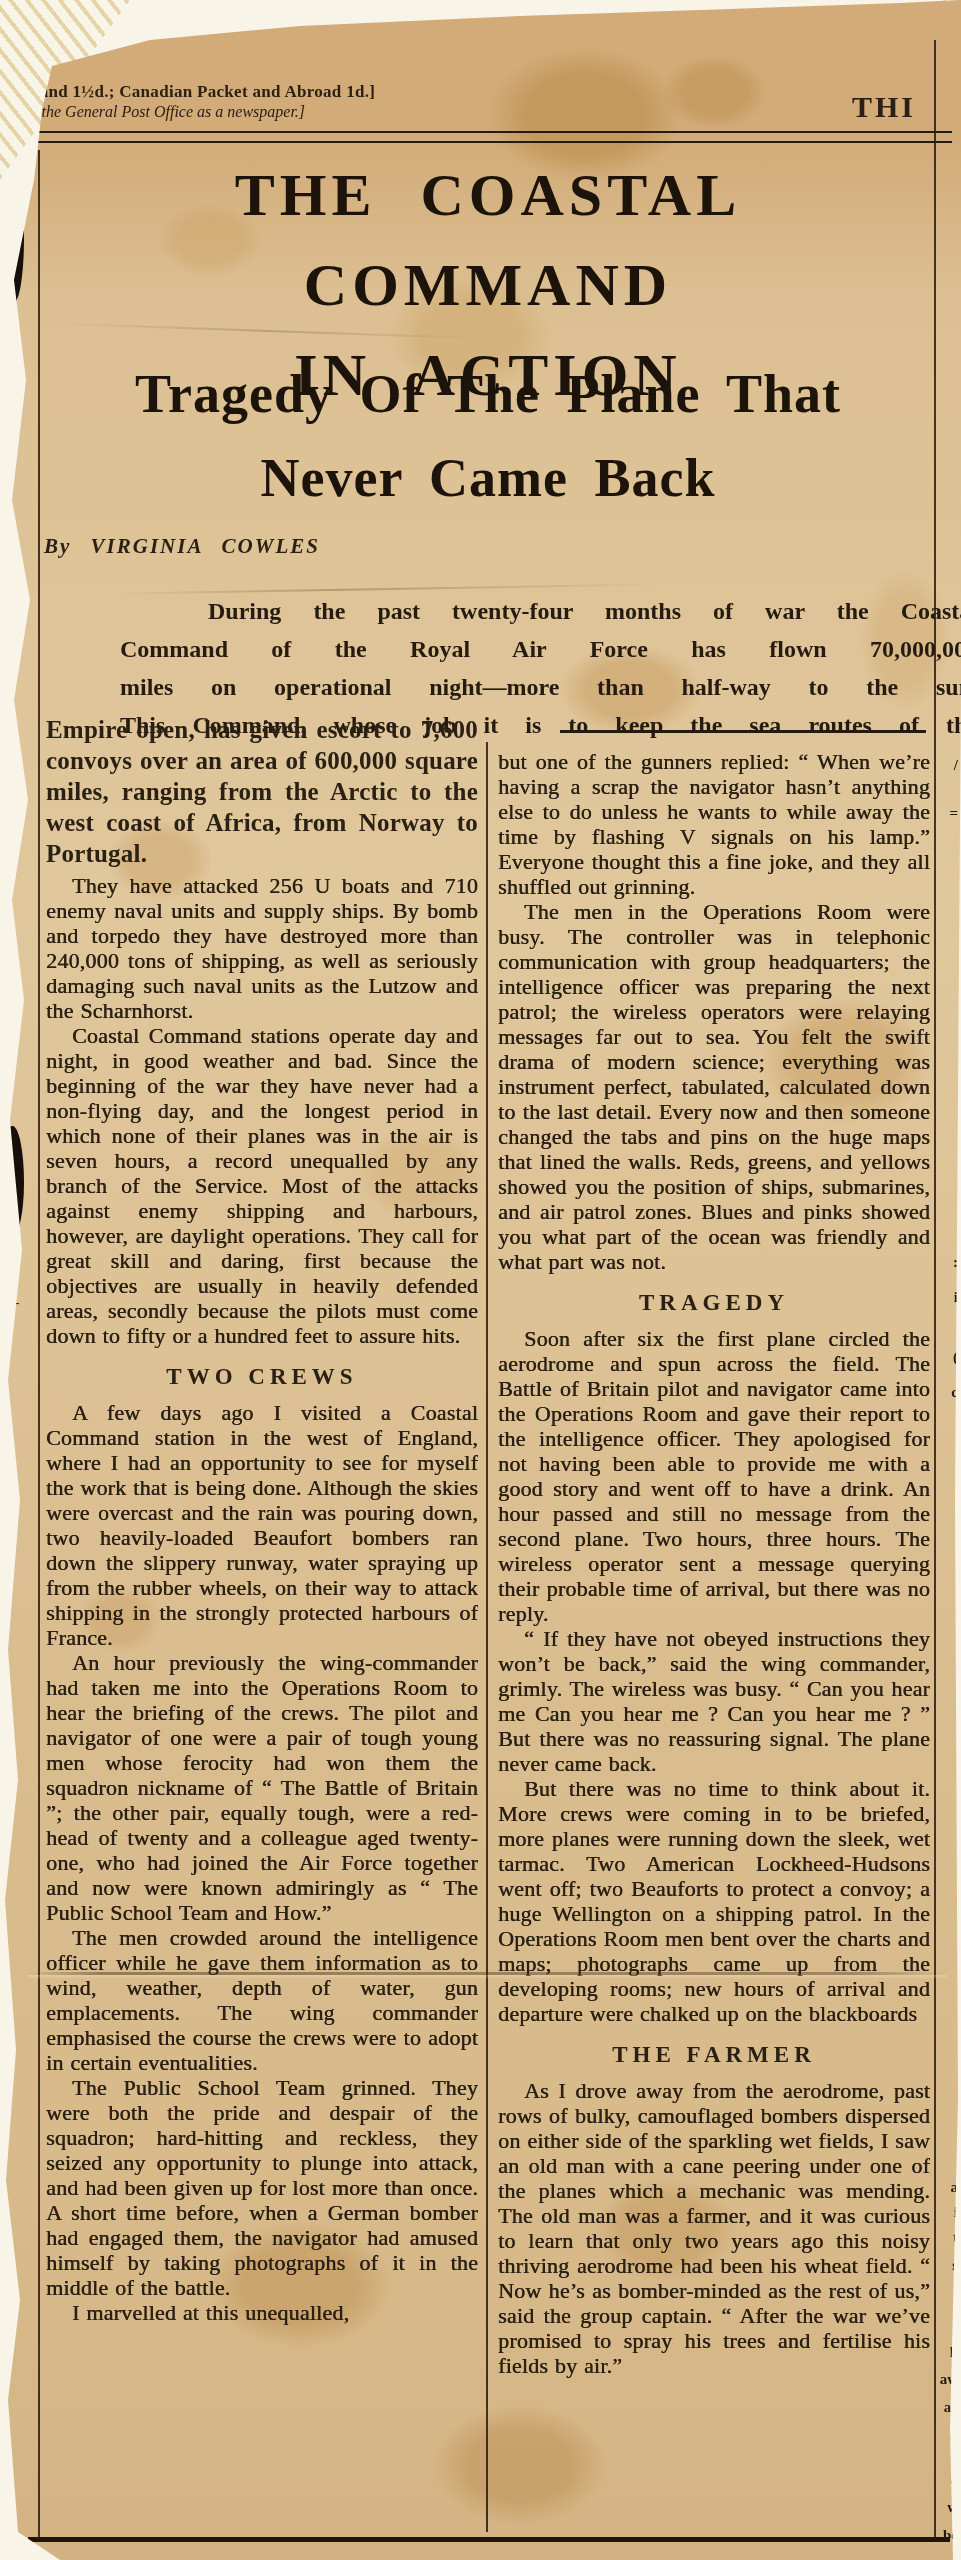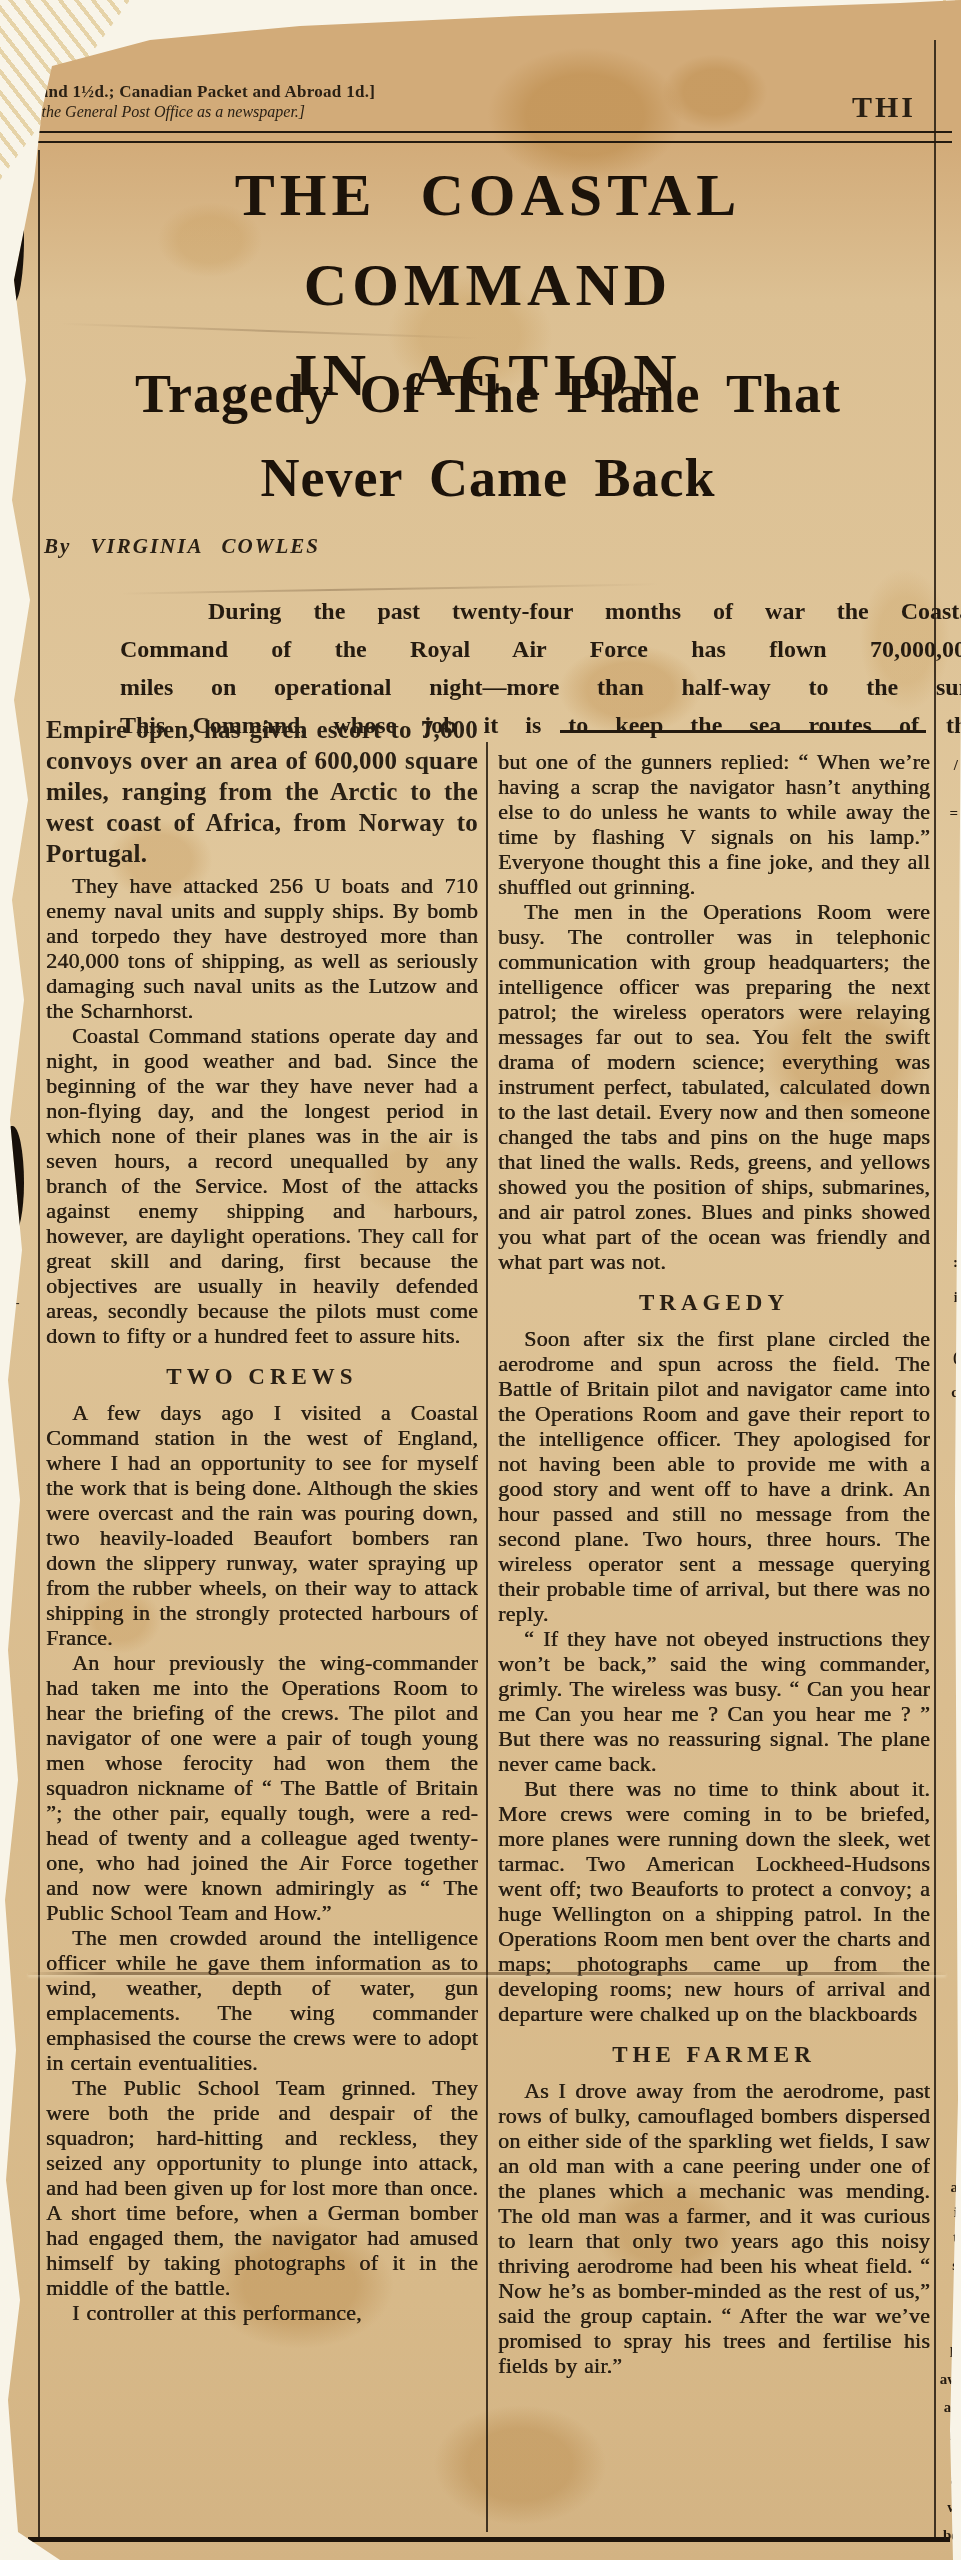--- a/index.html
+++ b/index.html
@@ -137,21 +137,21 @@
   <div class="cols">
     <div class="col">
       <p class="lead-cont">Empire open, has given escort to 7,600 convoys over an area of 600,000 square miles, ranging from the Arctic to the west coast of Africa, from Norway to Portugal.</p>
       <p>They have attacked 256 U boats and 710 enemy naval units and supply ships.  By bomb and torpedo they have destroyed more than 240,000 tons of shipping, as well as seriously damaging such naval units as the Lutzow and the Scharnhorst.</p>
       <p>Coastal Command stations operate day and night, in good weather and bad.  Since the beginning of the war they have never had a non-flying day, and the longest period in which none of their planes was in the air is seven hours, a record unequalled by any branch of the Service.  Most of the attacks against enemy shipping and harbours, however, are daylight operations.  They call for great skill and daring, first because the objectives are usually in heavily defended areas, secondly because the pilots must come down to fifty or a hundred feet to assure hits.</p>
       <h3>TWO CREWS</h3>
       <p>A few days ago I visited a Coastal Command station in the west of England, where I had an opportunity to see for myself the work that is being done.  Although the skies were overcast and the rain was pouring down, two heavily-loaded Beaufort bombers ran down the slippery runway, water spraying up from the rubber wheels, on their way to attack shipping in the strongly protected harbours of France.</p>
       <p>An hour previously the wing-commander had taken me into the Operations Room to hear the briefing of the crews.  The pilot and navigator of one were a pair of tough young men whose ferocity had won them the squadron nickname of “ The Battle of Britain ”; the other pair, equally tough, were a red-head of twenty and a colleague aged twenty-one, who had joined the Air Force together and now were known admiringly as “ The Public School Team and How.”</p>
       <p>The men crowded around the intelligence officer while he gave them information as to wind, weather, depth of water, gun emplacements. The wing commander emphasised the course the crews were to adopt in certain eventualities.</p>
       <p>The Public School Team grinned. They were both the pride and despair of the squadron; hard-hitting and reckless, they seized any opportunity to plunge into attack, and had been given up for lost more than once.  A short time before, when a German bomber had engaged them, the navigator had amused himself by taking photographs of it in the middle of the battle.</p>
-      <p>I controller at this performance,</p>
+      <p>I marvelled at this unequalled,</p>
     </div>
     <div class="col">
       <div class="col-rule"></div>
       <p class="noindent">but one of the gunners replied: “ When we’re having a scrap the navigator hasn’t anything else to do unless he wants to while away the time by flashing V signals on his lamp.”  Everyone thought this a fine joke, and they all shuffled out grinning.</p>
       <p>The men in the Operations Room were busy.  The controller was in telephonic communication with group headquarters; the intelligence officer was preparing the next patrol; the wireless operators were relaying messages far out to sea.  You felt the swift drama of modern science; everything was instrument perfect, tabulated, calculated down to the last detail.  Every now and then someone changed the tabs and pins on the huge maps that lined the walls.  Reds, greens, and yellows showed you the position of ships, submarines, and air patrol zones.  Blues and pinks showed you what part of the ocean was friendly and what part was not.</p>
       <h3>TRAGEDY</h3>
       <p>Soon after six the first plane circled the aerodrome and spun across the field.  The Battle of Britain pilot and navigator came into the Operations Room and gave their report to the intelligence officer.  They apologised for not having been able to provide me with a good story and went off to have a drink.  An hour passed and still no message from the second plane.  Two hours, three hours.  The wireless operator sent a message querying their probable time of arrival, but there was no reply.</p>
       <p>“ If they have not obeyed instructions they won’t be back,” said the wing commander, grimly.  The wireless was busy.  “ Can you hear me  Can you hear me ?  Can you hear me ? ”  But there was no reassuring signal.  The plane never came back.</p>
       <p>But there was no time to think about it.  More crews were coming in to be briefed, more planes were running down the sleek, wet tarmac. Two American Lockheed-Hudsons went off; two Beauforts to protect a convoy; a huge Wellington on a shipping patrol.  In the Operations Room men bent over the charts and maps; photographs came up from the developing rooms; new hours of arrival and departure were chalked up on the blackboards</p>
       <h3>THE FARMER</h3>

